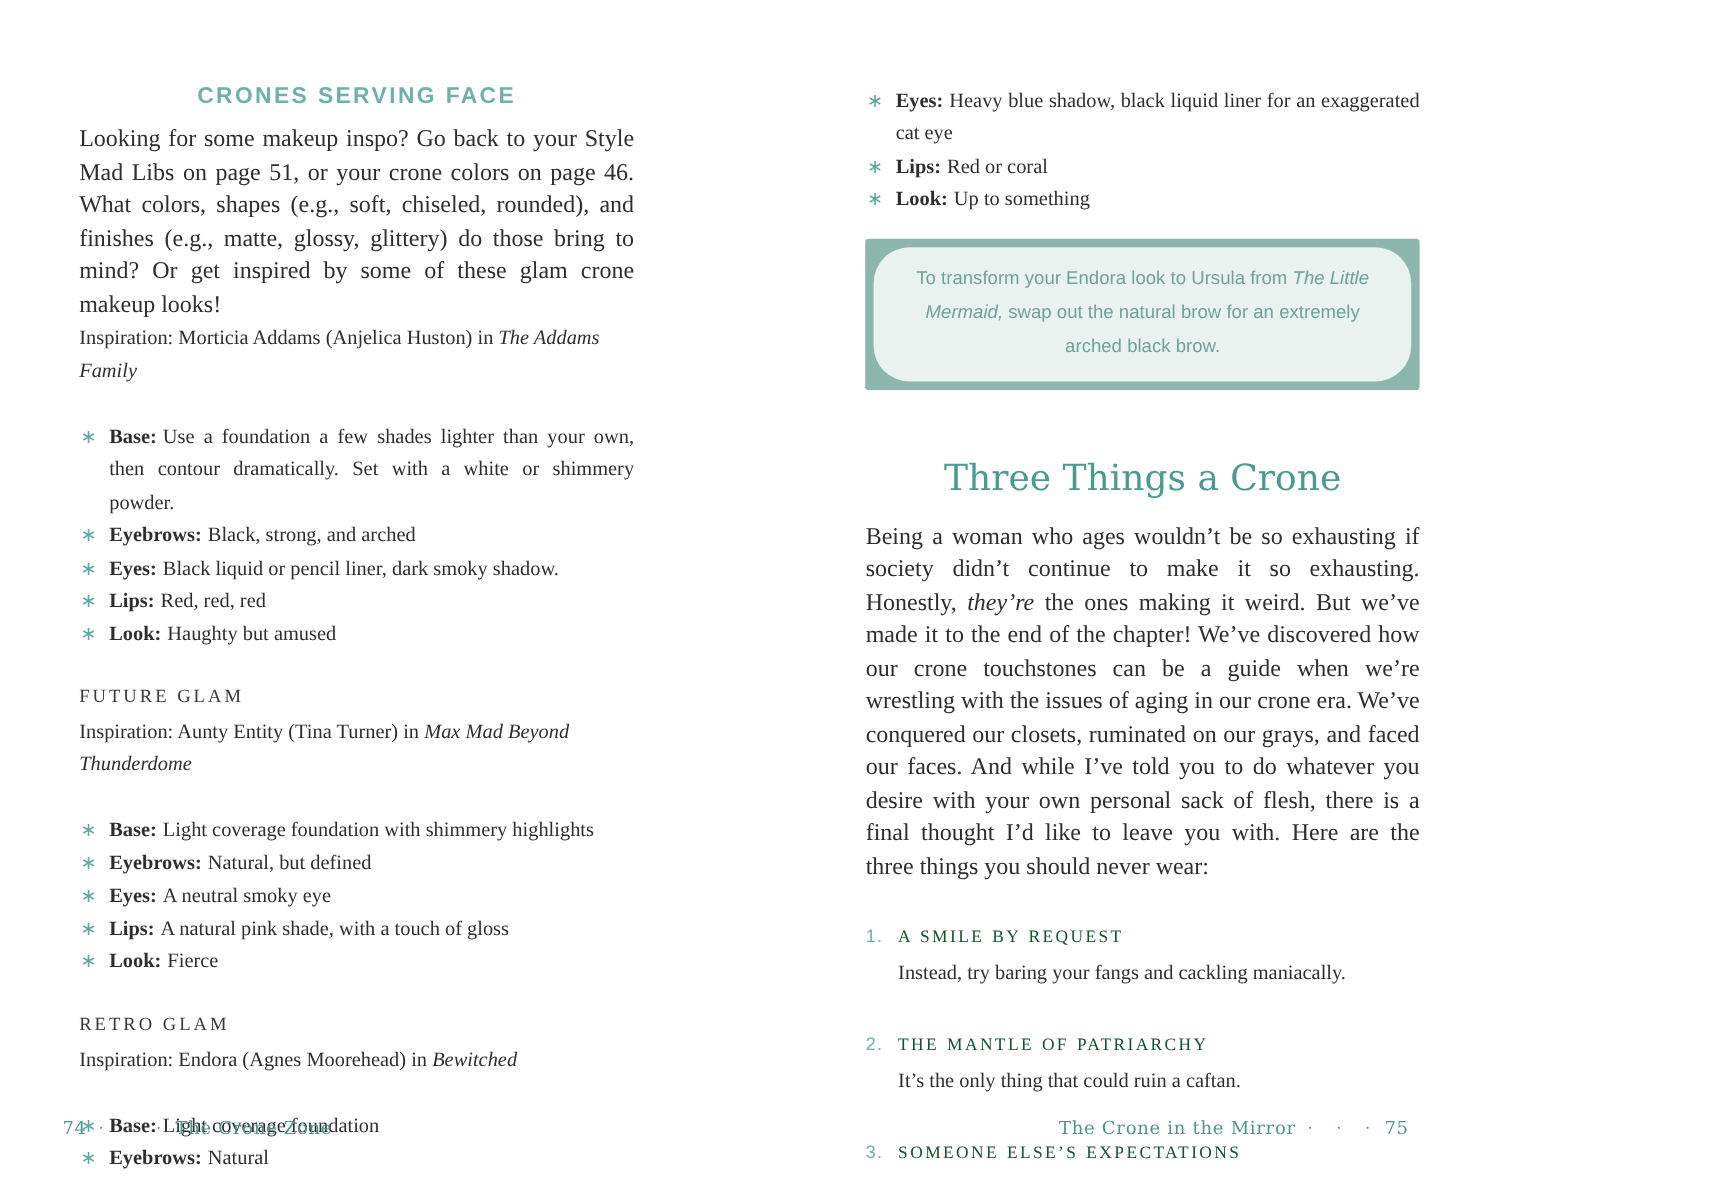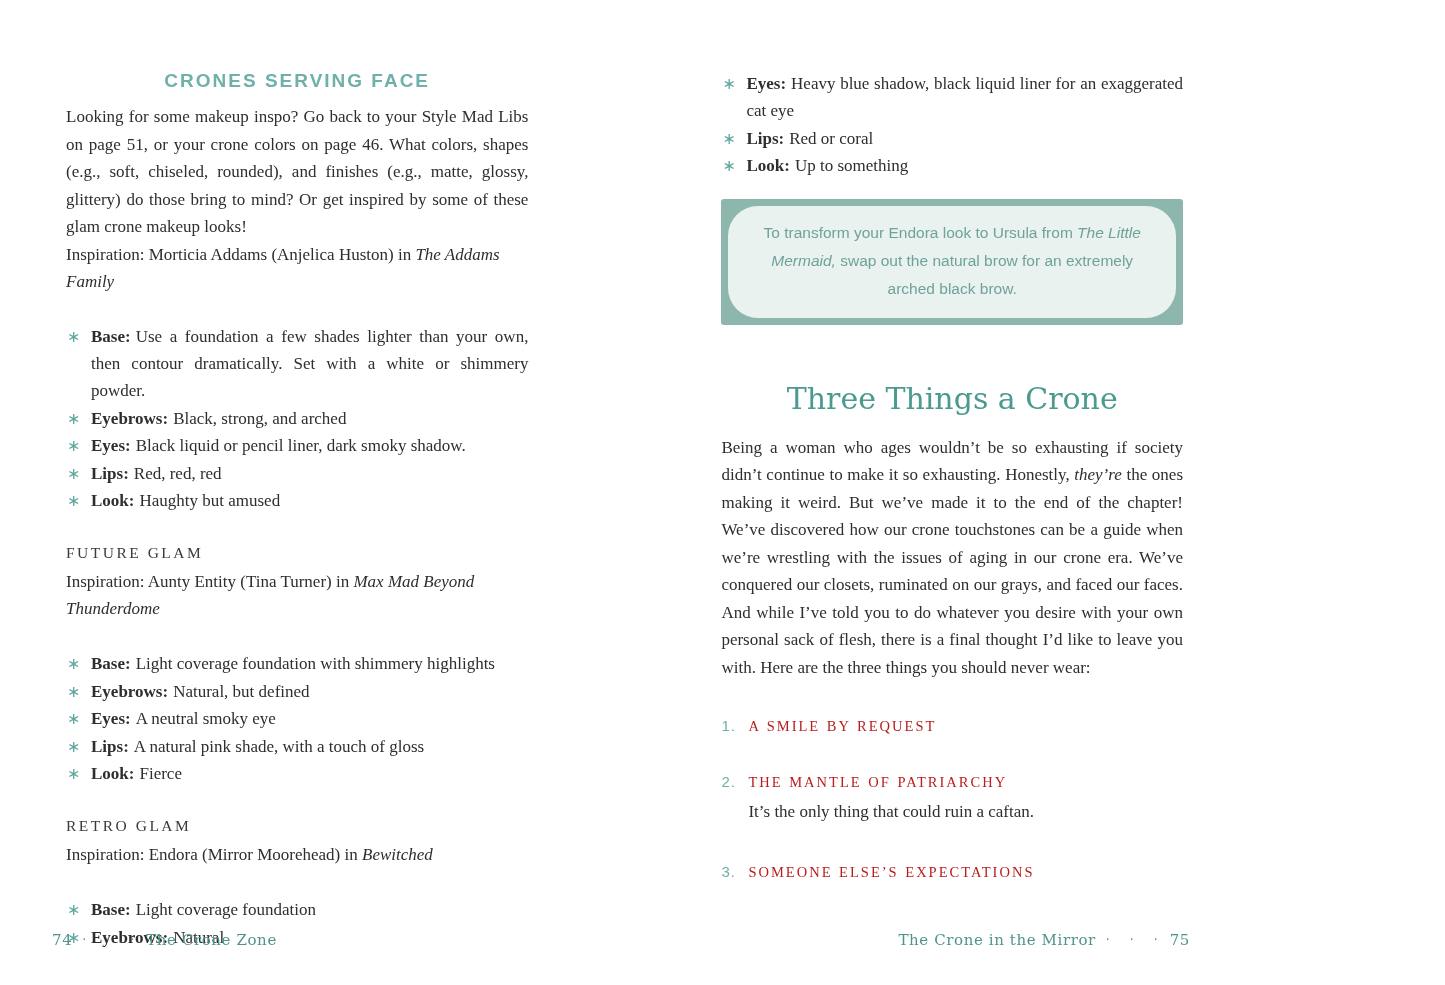--- a/index.html
+++ b/index.html
@@ -12,21 +12,21 @@
   .page{position:relative;box-sizing:border-box;}
   .page-left{width:722px;padding:70px 95px 0 66px;}
   .page-right{width:723px;padding:70px 65px 0 98px;}
 
   
   .page-head{
     font-family:"Liberation Sans", sans-serif;font-weight:bold;
     font-size:19px;letter-spacing:2px;color:#6fb0aa;
     text-align:center;margin:0 0 11px 0;
   }
-  .bodytext{font-size:17px;line-height:27.5px;text-align:justify;margin:0;}
+  .bodytext{font-size:20px;line-height:27.5px;text-align:justify;margin:0;}
   .glam-title{
     font-size:15.5px;font-weight:normal;letter-spacing:2.5px;
     color:#3a3a3a;margin:30px 0 6px 0;
   }
   .insp{font-size:17px;line-height:27px;margin:0 0 28px 0;text-align:left;}
   .bullets{list-style:none;margin:0;padding:0;}
   .bullets li{position:relative;padding-left:25px;font-size:17px;line-height:27.4px;text-align:justify;}
   .star{
     position:absolute;left:1px;top:1px;color:#5fa8a1;
     font-size:16px;font-family:"DejaVu Sans", sans-serif;line-height:26px;
@@ -45,31 +45,31 @@
     font-size:30px;line-height:39px;color:#4a9a90;text-align:center;
     margin:54px 0 16px 0;
   }
   .never-wear{list-style:none;margin:36px 0 0 0;padding:0;}
   .never-wear li{margin-bottom:38px;}
   .num-row{display:flex;align-items:baseline;}
   .num{
     font-family:"Liberation Sans", sans-serif;color:#6fb0aa;
     font-size:15px;width:27px;flex:none;letter-spacing:1px;
   }
-  .item-title{font-size:14.5px;letter-spacing:2px;word-spacing:1px;color:#b91c1c;}
+  .item-title{font-size:14.5px;letter-spacing:2px;word-spacing:1px;color:#14532d;}
   .item-body{margin:7px 0 0 27px;font-size:17px;line-height:27px;}
 
   
   .folio{
     position:absolute;bottom:36px;
     font-family:"DejaVu Serif", serif;font-size:15px;
     color:#4f948b;letter-spacing:0.6px;
   }
   .left-folio{left:52px;}
-  .right-folio{right:58px;}
+  .right-folio{right:74px;}
   .dots{letter-spacing:8px;font-size:12.5px;margin:0 4px 0 10px;vertical-align:1px;}
 </style>
 </head>
 <body>
 
 <div class="spread">
 
   <div class="page page-left">
 
     <h2 class="page-head">CRONES SERVING FACE</h2>
@@ -94,21 +94,21 @@
         <li><span class="star">∗</span><b>Base:</b><span>Light coverage foundation with shimmery highlights</span></li>
         <li><span class="star">∗</span><b>Eyebrows:</b><span>Natural, but defined</span></li>
         <li><span class="star">∗</span><b>Eyes:</b><span>A neutral smoky eye</span></li>
         <li><span class="star">∗</span><b>Lips:</b><span>A natural pink shade, with a touch of gloss</span></li>
         <li><span class="star">∗</span><b>Look:</b><span>Fierce</span></li>
       </ul>
     </section>
 
     <section>
       <h3 class="glam-title">RETRO GLAM</h3>
-      <p class="insp"><span>Inspiration: Endora (Mirror Moorehead) in </span><em>Bewitched</em></p>
+      <p class="insp"><span>Inspiration: Endora (Agnes Moorehead) in </span><em>Bewitched</em></p>
       <ul class="bullets">
         <li><span class="star">∗</span><b>Base:</b><span>Light coverage foundation</span></li>
         <li><span class="star">∗</span><b>Eyebrows:</b><span>Natural</span></li>
       </ul>
     </section>
 
     <footer class="folio left-folio"><span>74</span><span class="dots">· · ·</span><span>The Crone Zone</span></footer>
   </div>
 
   <div class="page page-right">
@@ -128,20 +128,21 @@
     <h1 class="big-head"><span>Three Things a Crone</span><br></h1>
 
     <p class="bodytext"><span>Being a woman who ages wouldn’t be so exhausting if society didn’t continue to make it so exhausting. Honestly, </span><em>they’re</em><span> the ones making it weird. But we’ve made it to the end of the chapter! We’ve discovered how our crone touchstones can be a guide when we’re wrestling with the issues of aging in our crone era. We’ve conquered our closets, ruminated on our grays, and faced our faces. And while I’ve told you to do whatever you desire with your own personal sack of flesh, there is a final thought I’d like to leave you with. Here are the three things you should never wear:</span></p>
 
     <ol class="never-wear">
       <li>
         <div class="num-row">
             <span class="num">1.</span>
             <span class="item-title">A SMILE BY REQUEST</span>
           </div>
+        <p class="item-body">Instead, try baring your fangs and cackling maniacally.</p>
       </li>
       <li>
         <div class="num-row">
             <span class="num">2.</span>
             <span class="item-title">THE MANTLE OF PATRIARCHY</span>
           </div>
         <p class="item-body">It’s the only thing that could ruin a caftan.</p>
       </li>
       <li>
         <div class="num-row">

